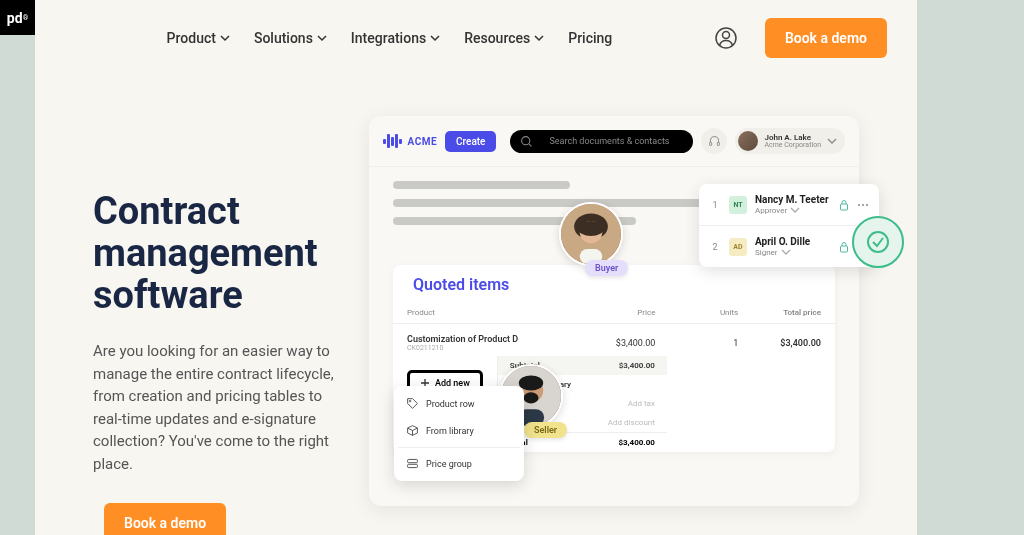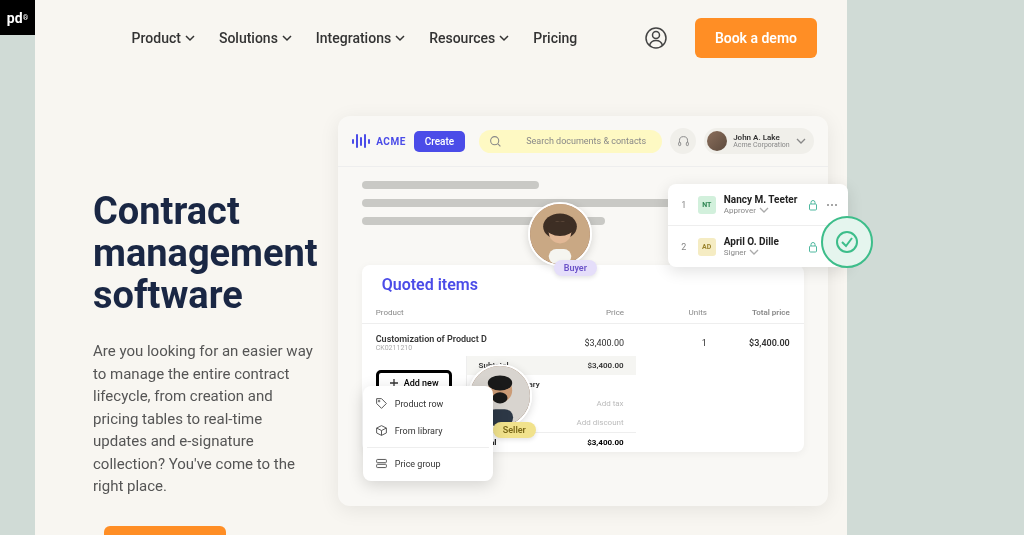--- a/index.html
+++ b/index.html
@@ -1,39 +1,39 @@
 <!DOCTYPE html>
 <html><head>
 <meta charset="utf-8">
 <style>
 * { margin: 0; padding: 0; box-sizing: border-box; font-family: -apple-system, BlinkMacSystemFont, 'Segoe UI', Roboto, sans-serif; }
 body { background: #d0dbd6; display: flex; justify-content: center; }
 .page-wrapper { width: 1024px; height: 535px; background: #d0dbd6; position: relative; }
 .pd-brand { position: absolute; top: 0; left: 0; width: 35px; height: 35px; background: #000; color: #fff; display: flex; align-items: center; justify-content: center; font-size: 14px; font-weight: bold; }
 .pd-brand sup { font-size: 7px; }
-.content-body { margin-left: 35px; width: 812px; height: 535px; background: #f8f6f1; position: relative; }
+.content-body { margin-left: 35px; width: 882px; height: 535px; background: #f8f6f1; position: relative; }
 .navbar { display: flex; align-items: center; justify-content: space-between; padding: 0 30px; height: 76px; }
 .nav-center { display: flex; gap: 24px; margin: 0 auto; }
 .nav-item { display: flex; align-items: center; gap: 4px; font-size: 14px; color: #333; cursor: pointer; font-weight: 500; }
 .nav-right { display: flex; align-items: center; gap: 16px; }
 .user-icon { width: 24px; height: 24px; }
 .cta-btn { background: #ff8e25; color: #fff; border: none; padding: 12px 20px; border-radius: 6px; font-size: 14px; font-weight: 600; cursor: pointer; margin-left: 11px; }
 .hero { display: flex; padding: 40px 58px 0 58px; gap: 20px; }
 .hero-left { width: 340px; padding-top: 75px; }
 .hero-title { font-size: 38px; font-weight: 700; color: #1a2744; line-height: 1.1; margin-bottom: 24px; }
 .hero-desc { font-size: 15px; color: #555; line-height: 1.5; margin-bottom: 28px; }
 .hero-right { flex: 1; position: relative; }
 .app-mock { width: 490px; height: 390px; background: #f9f8f5; border-radius: 12px; box-shadow: 0 4px 20px rgba(0,0,0,0.08); position: relative; overflow: visible; }
 .app-header { display: flex; align-items: center; gap: 8px; padding: 12px 14px; border-bottom: 1px solid #eee; }
 .acme-logo { display: flex; align-items: center; gap: 6px; }
 .acme-bars { display: flex; gap: 1.5px; align-items: center; }
 .acme-bar { width: 2.5px; background: #4b4ce8; border-radius: 1px; }
 .acme-text { font-size: 10px; font-weight: 700; color: #4b4ce8; letter-spacing: 0.5px; }
 .create-btn { background: #4b4ce8; color: #fff; border: none; padding: 5px 11px; border-radius: 5px; font-size: 10px; font-weight: 500; cursor: pointer; }
-.search-box { flex: 1; display: flex; align-items: center; gap: 24px; background: #fef9c3; padding: 5px 10px; border-radius: 14px; font-size: 9px; color: #888; margin-left: 6px; }
+.search-box { flex: 1; display: flex; align-items: center; gap: 16px; background: #000000; padding: 5px 10px; border-radius: 14px; font-size: 9px; color: #888; margin-left: 6px; }
 .headset-icon { width: 26px; height: 26px; background: #f0efea; border-radius: 50%; display: flex; align-items: center; justify-content: center; }
 .user-chip { display: flex; align-items: center; gap: 6px; background: #f0efea; padding: 3px 8px 3px 3px; border-radius: 14px; }
 .avatar-tiny { width: 20px; height: 20px; border-radius: 50%; background: linear-gradient(135deg, #8b6f5c, #5c4a3d); }
 .user-chip-text { display: flex; flex-direction: column; line-height: 1; }
 .user-chip-name { font-size: 8px; font-weight: 600; color: #333; }
 .user-chip-org { font-size: 7px; color: #888; }
 .doc-area { padding: 14px 24px; }
 .skel { height: 8px; background: #c9c9c5; border-radius: 4px; margin-bottom: 10px; }
 .skel-1 { width: 40%; }
 .skel-2 { width: 85%; }

